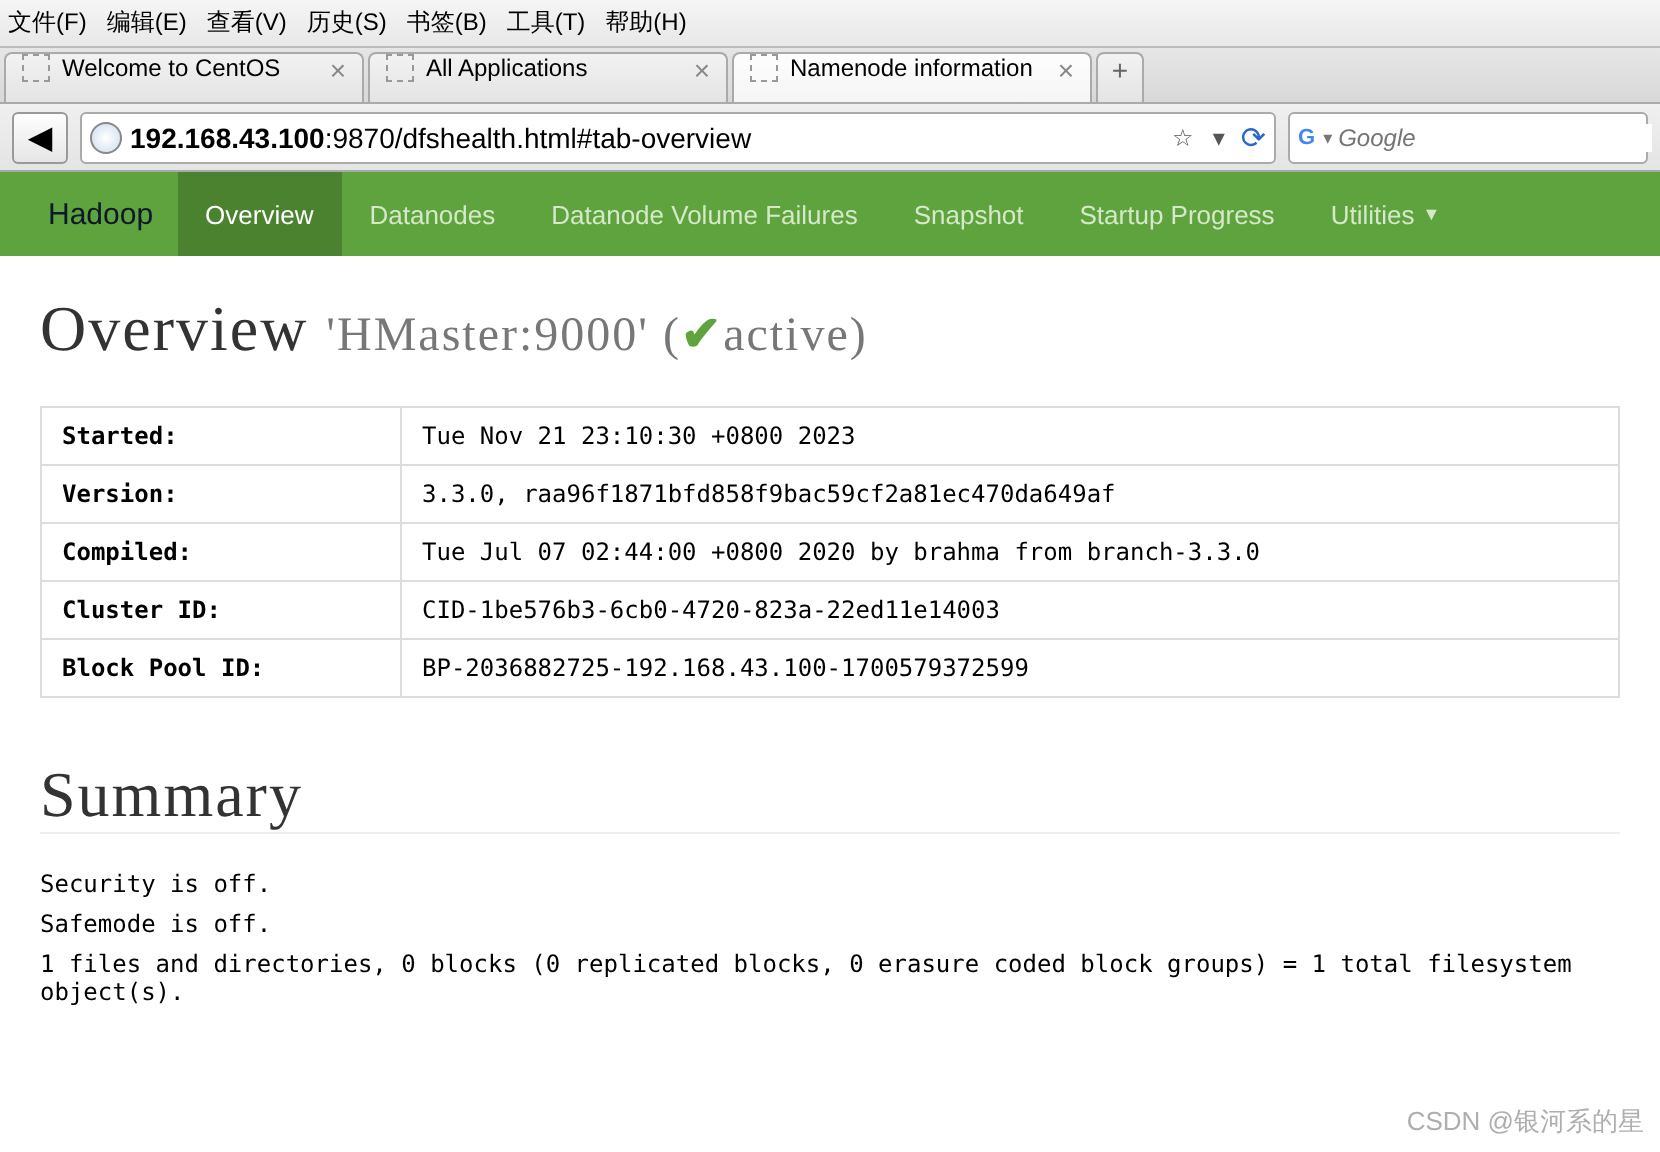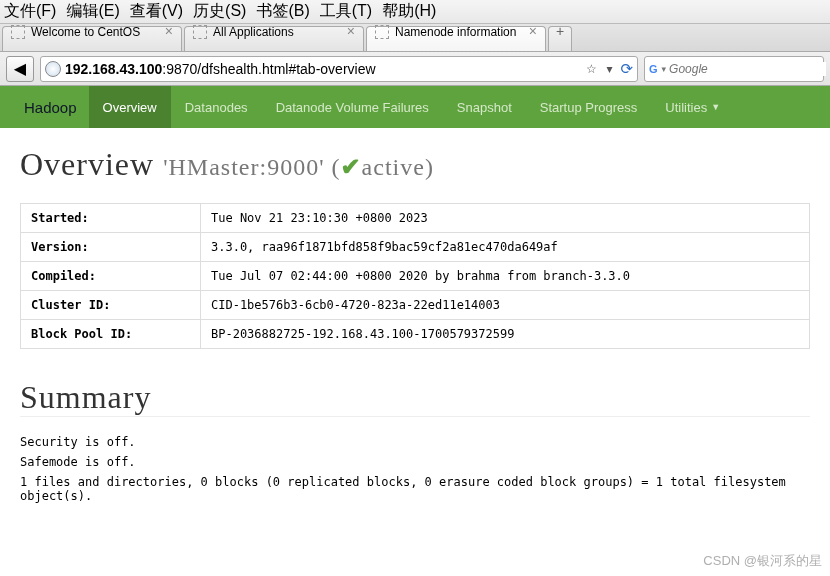--- a/index.html
+++ b/index.html
@@ -1,24 +1,24 @@
 <!DOCTYPE html>
 <html><head>
   <meta charset="utf-8">
   <style>
     * { margin: 0; padding: 0; box-sizing: border-box; }
     body { font-family: sans-serif; font-size: 13px; background: #fff; width: 830px; }
     
     
-    .os-menubar { background: linear-gradient(#f5f5f5, #e8e8e8); border-bottom: 1px solid #bbb; height: 24px; display: flex; align-items: center; padding: 0 4px; gap: 10px; font-size: 16px; }
+    .os-menubar { background: linear-gradient(#f5f5f5, #e8e8e8); border-bottom: 1px solid #bbb; height: 24px; display: flex; align-items: center; padding: 0 4px; gap: 10px; font-size: 12px; }
     .os-menuitem { cursor: pointer; }
     
     
     .tab-bar { background: linear-gradient(#e6e6e6, #d8d8d8); height: 28px; display: flex; align-items: flex-end; padding: 0 2px; border-bottom: 1px solid #aaa; }
-    .browser-tab { display: flex; align-items: flex-end; height: 25px; padding: 12px 8px; margin-right: 2px; background: linear-gradient(#f2f2f2, #e4e4e4); border: 1px solid #aaa; border-bottom: none; border-radius: 4px 4px 0 0; font-size: 12px; min-width: 180px; max-width: 210px; position: relative; }
+    .browser-tab { display: flex; align-items: flex-start; height: 25px; padding: 0 8px; margin-right: 2px; background: linear-gradient(#f2f2f2, #e4e4e4); border: 1px solid #aaa; border-bottom: none; border-radius: 4px 4px 0 0; font-size: 12px; min-width: 180px; max-width: 210px; position: relative; }
     .browser-tab.active { background: linear-gradient(#fdfdfd, #f5f5f5); }
     .tab-icon { width: 14px; height: 14px; border: 1px dashed #999; margin-right: 6px; flex-shrink: 0; }
     .tab-title { flex: 1; overflow: hidden; white-space: nowrap; text-overflow: ellipsis; }
     .tab-close { margin-left: 6px; color: #888; font-size: 14px; cursor: pointer; }
     .new-tab { width: 24px; min-width: 24px; justify-content: center; font-size: 14px; color: #666; }
     
     
     .nav-bar { background: linear-gradient(#f0f0f0, #e4e4e4); height: 34px; display: flex; align-items: center; padding: 0 6px; gap: 6px; border-bottom: 1px solid #aaa; }
     .back-btn { width: 28px; height: 26px; border: 1px solid #999; border-radius: 3px; background: linear-gradient(#fefefe,#e6e6e6); display: flex; align-items: center; justify-content: center; font-size: 16px; cursor: pointer; }
     .address-wrap { flex: 1; display: flex; align-items: center; height: 26px; background: #fff; border: 1px solid #aaa; border-radius: 3px; padding: 0 4px; }

